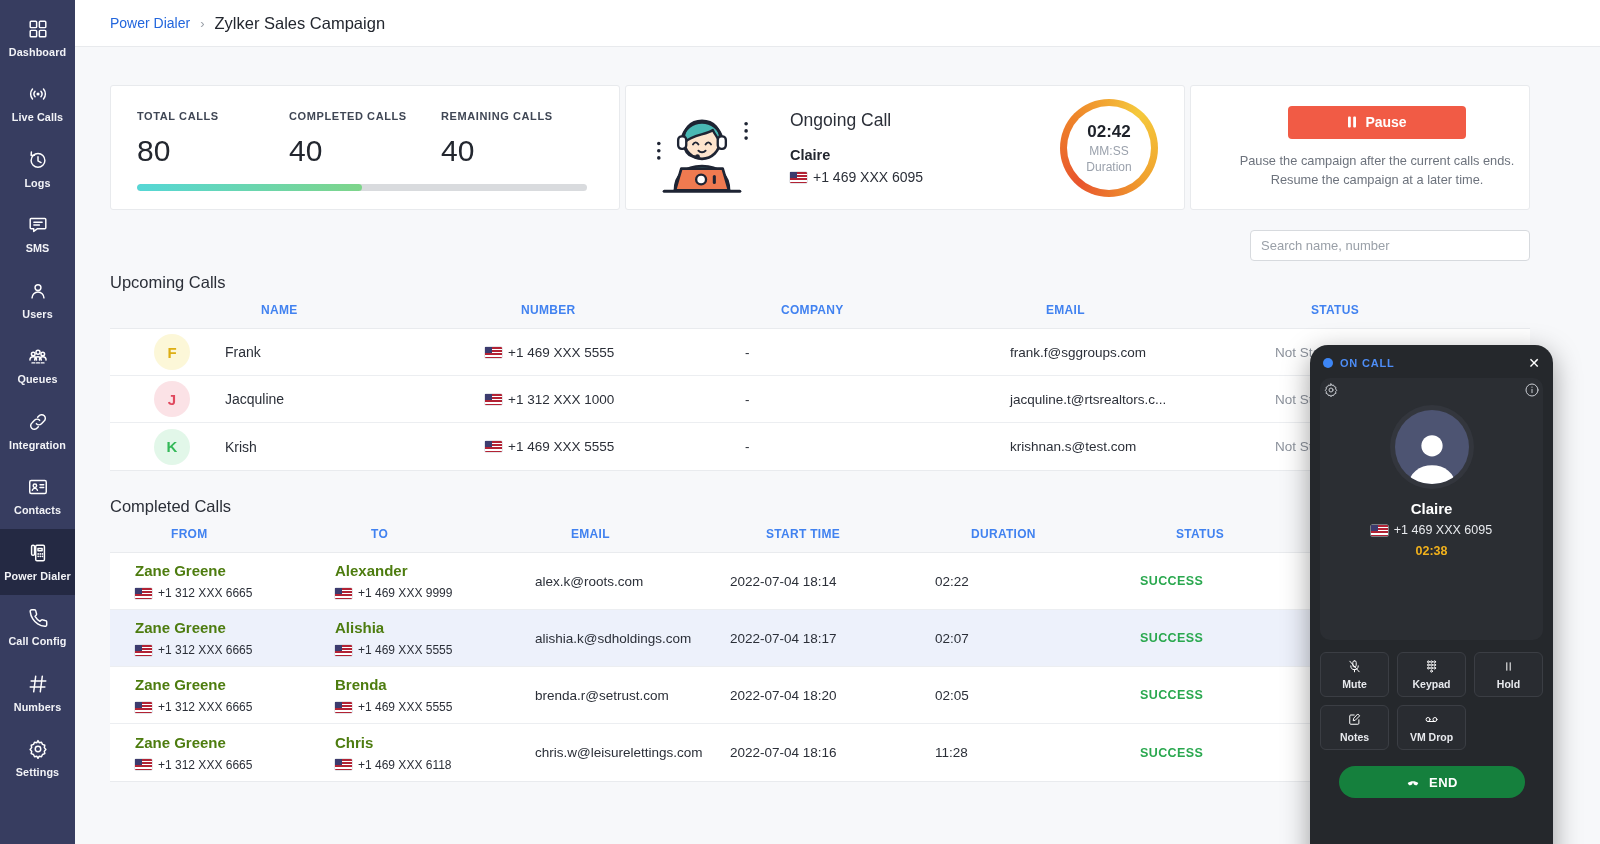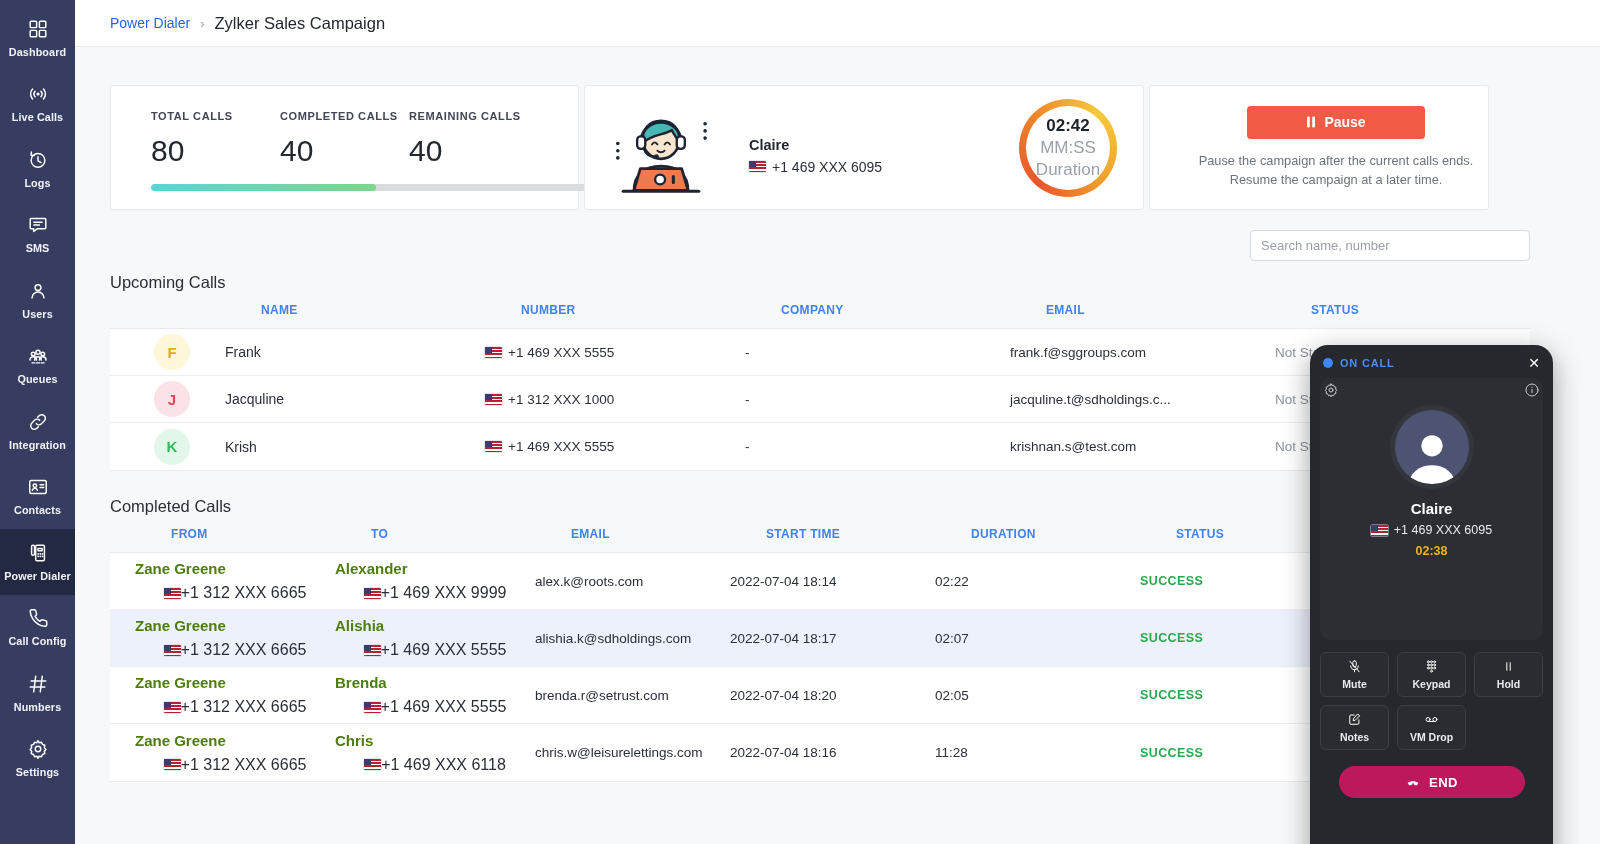--- a/index.html
+++ b/index.html
@@ -18,38 +18,38 @@
   .topbar { position:absolute; left:75px; top:0; width:1525px; height:47px; background:#fff; border-bottom:1px solid #e8eaed; display:flex; align-items:center; padding-left:35px; z-index:2; }
   .crumb-link { color:#2266dd; font-size:14px; cursor:pointer; }
   .crumb-sep { color:#9aa0a8; margin:0 10px; font-size:13px; }
   .crumb-current { color:#23272f; font-size:16.5px; font-weight:500; }
 
   
   .main { position:absolute; left:75px; top:47px; width:1525px; height:797px; padding:38px 70px 0 35px; }
 
   .cards-row { display:flex; gap:5px; }
   .card { background:#fff; border:1px solid #e8eaed; border-radius:3px; height:125px; }
-  .card-stats { width:469px; padding:24px 40px 0; }
+  .card-stats { width:510px; padding:24px 26px 0; }
   .stats-cols { display:flex; }
   .stat { width:176px; }
   .stat-label { font-size:11px; font-weight:700; letter-spacing:.6px; color:#3f4654; }
   .stat-value { font-size:30px; color:#23272f; margin-top:12px; font-weight:400; }
   .progress-track { margin-top:16px; width:450px; height:7px; border-radius:4px; background:#d9dbde; overflow:hidden; }
   .progress-fill { height:100%; border-radius:4px; background:linear-gradient(90deg,#55d7d6,#7ed58a); }
 
   .card-ongoing { width:560px; display:flex; align-items:center; padding:0 26px 0 22px; }
   .agent-art { width:108px; height:104px; flex:0 0 auto; }
   .ongoing-text { margin-left:34px; flex:1; }
   .ongoing-title { font-size:17.5px; color:#2b2f38; }
   .ongoing-name { font-size:14.5px; font-weight:700; color:#23272f; margin-top:16px; }
   .ongoing-number { font-size:14px; color:#2b2f38; margin-top:6px; display:flex; align-items:center; gap:6px; }
   .timer-ring { width:98px; height:98px; border-radius:50%; background:conic-gradient(from 220deg,#e8542d,#ee8329,#f5c93c,#f0a22e,#e8542d); display:flex; align-items:center; justify-content:center; flex:0 0 auto; }
   .timer-inner { width:84px; height:84px; border-radius:50%; background:#fff; display:flex; flex-direction:column; align-items:center; justify-content:center; }
   .timer-value { font-size:17px; font-weight:800; color:#1d2129; }
-  .timer-unit, .timer-label { font-size:17px; color:#9aa1ac; margin-top:2px; }
+  .timer-unit, .timer-label { font-size:12px; color:#9aa1ac; margin-top:2px; }
 
   .card-pause { width:340px; display:flex; flex-direction:column; align-items:center; justify-content:center; gap:13px;padding-left:34px; }
   .pause-btn { width:178px; height:33px; background:#f15b45; border:none; border-radius:4px; color:#fff; font-size:14px; font-weight:600; display:flex; align-items:center; justify-content:center; gap:8px; cursor:pointer; font-family:inherit; }
   .pause-btn svg { width:10px; height:12px; }
   .pause-desc { font-size:12.8px; color:#6d737d; text-align:center; line-height:1.45; }
 
   .search-row { display:flex; justify-content:flex-end; margin-top:20px; }
   .search-input { width:280px; height:31px; border:1px solid #d7dade; border-radius:4px; background:#fff; padding:0 10px; font-size:13px; color:#2b2f38; font-family:inherit; }
   .search-input::placeholder { color:#9aa0a8; }
 
@@ -71,21 +71,21 @@
   .avatar { width:36px; height:36px; border-radius:50%; display:flex; align-items:center; justify-content:center; font-size:15px; font-weight:600; margin-left:44px; }
   .av-yellow { background:#fcf7d8; color:#dfb githubaa; color:#ddae14; }
   .av-pink { background:#fbe2e6; color:#e0485e; }
   .av-green { background:#e2f7e9; color:#34b959; }
   .cell-name { font-size:14px; color:#2b2f38; }
   .cell-number { display:flex; align-items:center; gap:6px; font-size:13.5px; color:#2b2f38; }
   .cell-plain { font-size:13.5px; color:#2b2f38; }
   .cell-status-muted { font-size:13.5px; color:#8c929c; }
   .cell-success { font-size:12.5px; font-weight:700; letter-spacing:.4px; color:#2aa84f; }
   .co-person .p-name { font-size:15px; font-weight:700; color:#4d7c0f; margin-bottom:7px; }
-  .co-person .p-number { display:flex; align-items:center; font-size:16px; color:#2b2f38;justify-content:center; }
+  .co-person .p-number { display:flex; align-items:center; gap:6px; font-size:12px; color:#2b2f38; }
 
   .usflag { display:inline-block; width:17px; height:11px; flex:0 0 auto; border-radius:1px; background:repeating-linear-gradient(#b22234 0 1.6px,#fff 1.6px 3.2px); position:relative; box-shadow:0 0 0 .5px #c9cdd3; }
   .usflag::after { content:""; position:absolute; left:0; top:0; width:7px; height:6px; background:#3c3b6e; }
 
   
   .call-widget { position:absolute; right:47px; top:345px; width:243px; height:584px; background:#25282c; border-radius:18px; z-index:10; box-shadow:0 8px 28px rgba(0,0,0,.38); color:#e8eaee; }
   .cw-header { display:flex; align-items:center; padding:11px 13px 0; }
   .cw-status { display:flex; align-items:center; gap:7px; color:#4d8df6; font-size:11px; font-weight:700; letter-spacing:.8px; }
   .cw-dot { width:10px; height:10px; border-radius:50%; background:#3d86f5; }
   .cw-close { margin-left:auto; color:#fff; font-size:14px; cursor:pointer; line-height:1; }
@@ -95,21 +95,21 @@
   .cw-body { margin:8px 10px 0; background:#2b2e33; border-radius:10px; height:262px; display:flex; flex-direction:column; align-items:center; padding-top:32px; }
   .cw-avatar { width:74px; height:74px; border-radius:50%; background:#4d5472; box-shadow:0 0 0 5px #33363d; display:flex; align-items:flex-end; justify-content:center; overflow:hidden; }
   .cw-avatar svg { width:58px; height:58px; fill:#fff; }
   .cw-name { font-size:15px; font-weight:700; color:#fff; margin-top:16px; }
   .cw-number { display:flex; align-items:center; gap:6px; font-size:12.5px; color:#e8eaee; margin-top:6px; }
   .cw-time { font-size:12.5px; color:#f1b11c; margin-top:7px; font-weight:600; }
   .cw-grid { display:grid; grid-template-columns:repeat(3,1fr); gap:8px; margin:12px 10px 0; }
   .cw-btn { background:#292c31; border:1px solid #3b3e44; border-radius:6px; height:45px; display:flex; flex-direction:column; align-items:center; justify-content:center; gap:4px; cursor:pointer; }
   .cw-btn svg { width:15px; height:15px; stroke:#fff; fill:none; stroke-width:1.6; stroke-linecap:round; stroke-linejoin:round; }
   .cw-btn-label { font-size:10.5px; font-weight:600; color:#e8eaee; }
-  .cw-end { margin:16px auto 0; width:186px; height:32px; border-radius:17px; background:#be185d; border:none; color:#fff; font-size:13px; font-weight:700; letter-spacing:.5px; display:flex; align-items:center; justify-content:center; gap:8px; cursor:pointer; font-family:inherit; }
+  .cw-end { margin:16px auto 0; width:186px; height:32px; border-radius:17px; background:#15803d; border:none; color:#fff; font-size:13px; font-weight:700; letter-spacing:.5px; display:flex; align-items:center; justify-content:center; gap:8px; cursor:pointer; font-family:inherit; }
   .cw-end svg { width:16px; height:16px; fill:#fff; }
   .cw-footer { position:absolute; left:0; right:0; bottom:0; height:44px; border-top:1px solid #383b40; display:flex; align-items:center; justify-content:space-between; padding:0 16px; }
   .cw-foot-icon { cursor:pointer; display:flex; }
   .cw-foot-icon svg { width:18px; height:18px; stroke:#dfe2e6; fill:none; stroke-width:1.5; stroke-linecap:round; stroke-linejoin:round; }
   .cw-foot-icon.green svg { stroke:#45b854; }
 </style>
 </head>
 <body>
 
 <div class="sidebar">
@@ -279,20 +279,21 @@
         <path d="M50 51c1.6-3 4.4-3 6 0M64 51c1.6-3 4.4-3 6 0" fill="none" stroke="#1e2433" stroke-width="2.2" stroke-linecap="round"></path>
         <path d="M56 58c2 2.3 6 2.3 8 0" fill="none" stroke="#1e2433" stroke-width="2.2" stroke-linecap="round"></path>
         <path d="M41 56c2 6 6.5 8.5 12 8.5" fill="none" stroke="#1e2433" stroke-width="2.6" stroke-linecap="round"></path>
         <circle cx="55" cy="64.5" r="2.6" fill="#1e2433"></circle>
         <path d="M37 78h46l7 24H30z" fill="#ef7a50" stroke="#1e2433" stroke-width="3" stroke-linejoin="round"></path>
         <circle cx="59" cy="90" r="5.5" fill="#fff" stroke="#1e2433" stroke-width="2.6"></circle>
         <rect x="72" y="85" width="3.4" height="10" rx="1.7" fill="#1e2433"></rect>
         <path d="M18 103h84" stroke="#1e2433" stroke-width="3.4" stroke-linecap="round"></path>
       </svg>
       <div class="ongoing-text">
+        <div class="ongoing-title">Ongoing Call</div>
         <div class="ongoing-name">Claire</div>
         <div class="ongoing-number">
           <span class="usflag"></span>
           <span>+1 469 XXX 6095</span>
         </div>
       </div>
       <div class="timer-ring">
         <div class="timer-inner">
           <div class="timer-value">02:42</div>
           <div class="timer-unit">MM:SS</div>
@@ -346,21 +347,21 @@
     <div class="grid-row up-grid trow up-row">
       <div>
           <div class="avatar av-pink">J</div>
         </div>
       <div class="cell-name">Jacquline</div>
       <div class="cell-number">
           <span class="usflag"></span>
           <span>+1 312 XXX 1000</span>
         </div>
       <div class="cell-plain">-</div>
-      <div class="cell-plain">jacquline.t@sdholdings.c...</div>
+      <div class="cell-plain">jacquline.t@rtsrealtors.c...</div>
       <div class="cell-status-muted">Not Started</div>
     </div>
     <div class="grid-row up-grid trow up-row">
       <div>
           <div class="avatar av-green">K</div>
         </div>
       <div class="cell-name">Krish</div>
       <div class="cell-number">
           <span class="usflag"></span>
           <span>+1 469 XXX 5555</span>

